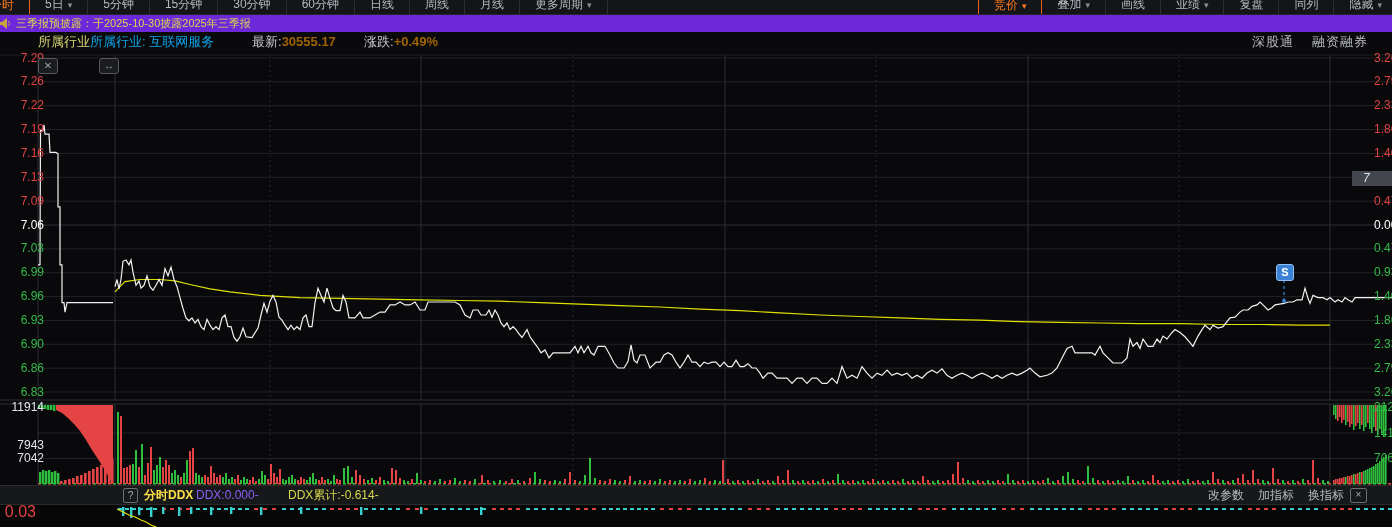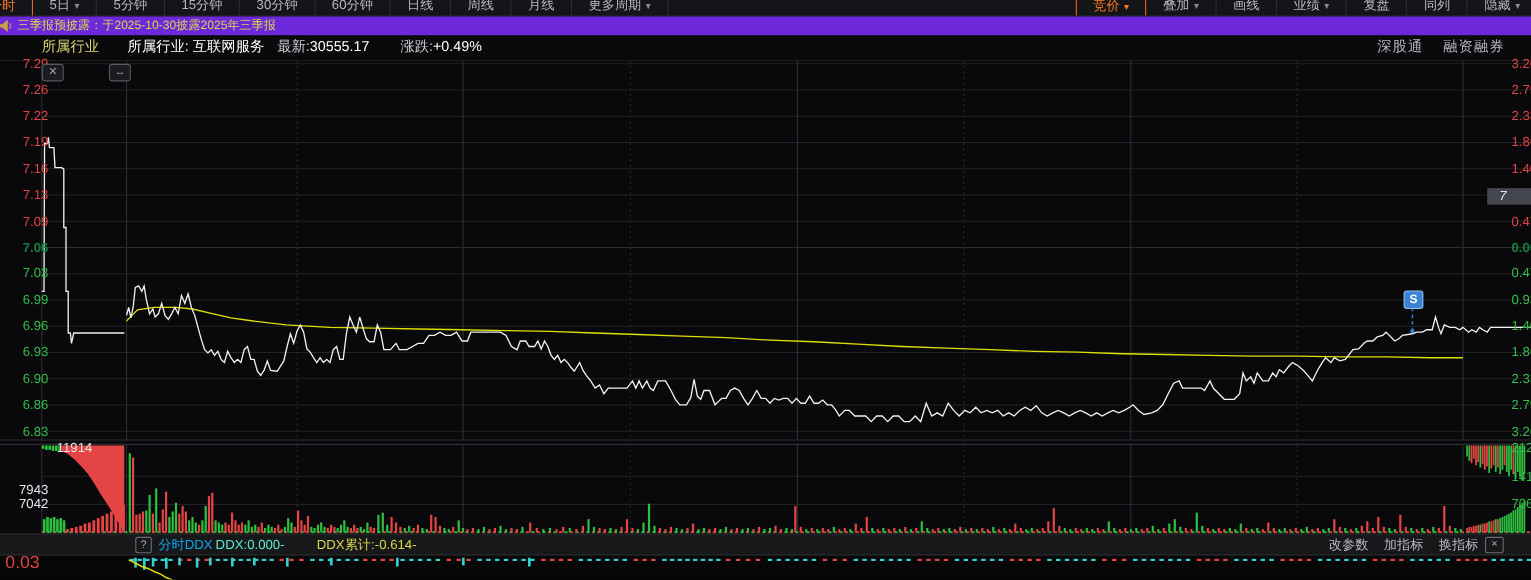--- a/index.html
+++ b/index.html
@@ -17,46 +17,46 @@
   .tab .caret{font-size:9px;color:#8a8e94;margin-left:4px;}
   .tab.active{border:1px solid #e8641a;border-radius:2px;color:#ff7b1e;}
   .tab.active .caret{color:#ff7b1e;}
   
   #newsbar{top:15px;height:17px;background:#6d28d9;color:#d8d84c;font-size:11px;line-height:17px;}
   #newsbar .txt{position:absolute;left:16px;top:0;}
   #horn{position:absolute;left:-3px;top:2px;}
   
   #infobar{top:32px;height:19px;font-size:13px;line-height:19px;}
   #infobar .name{position:absolute;left:38px;color:#d9d775;}
-  #infobar .ind{position:absolute;left:116px;color:#ffffff;}
+  #infobar .ind{position:absolute;left:90px;color:#0ea5e9;}
   #infobar .lt{position:absolute;left:252px;color:#c9ccd1;}
-  #infobar .lt b,#infobar .ch b{font-weight:normal;color:#ffffff;}
+  #infobar .lt b,#infobar .ch b{font-weight:bold;color:#a16207;}
   #infobar .ch{position:absolute;left:364px;color:#c9ccd1;}
   #infobar .tags{position:absolute;right:24px;color:#b6bac0;letter-spacing:1px;}
   #infobar .tags span{margin-left:18px;}
   
   .axlabel{position:absolute;width:44px;text-align:right;font-size:12px;z-index:4;line-height:13px;}
   .raxlabel{position:absolute;left:1374px;font-size:12px;z-index:4;line-height:13px;white-space:nowrap;}
-  .c-up{color:#e14343;} .c-dn{color:#35bb4a;} .c-flat{color:#15803d;font-weight:bold;} .c-vol{color:#e3e5e8;}
+  .c-up{color:#e14343;} .c-dn{color:#35bb4a;} .c-flat{color:#ffffff;} .c-vol{color:#e3e5e8;}
   
   .cicon{position:absolute;z-index:6;width:18px;height:14px;border:1px solid #55585e;border-radius:3px;
          background:#1b1c20;color:#9aa0a6;font-size:10px;text-align:center;line-height:13px;}
   
   #smark{position:absolute;z-index:6;width:16px;height:15px;background:#3b82d6;border:1px solid #8fc0f2;
          border-radius:3px;color:#fff;font-size:11px;font-weight:bold;text-align:center;line-height:15px;}
   
   #ptag{position:absolute;left:1352px;top:171px;width:46px;height:15px;background:#43474d;z-index:4;
         color:#dfe5ec;font-size:12px;font-style:italic;line-height:15px;padding-left:11px;}
   
   #bottombar{top:485px;height:18px;background:#17181a;border-top:1px solid #2a2b2e;border-bottom:1px solid #2a2b2e;
              font-size:12px;line-height:18px;color:#9aa0a6;}
   #bottombar .helpbox{position:absolute;left:123px;top:2px;width:13px;height:13px;border:1px solid #6a6e74;
              border-radius:2px;font-size:10px;line-height:13px;text-align:center;color:#aab0b6;}
-  #bottombar .ind{position:absolute;left:144px;color:#0ea5e9;}
-  #bottombar .ddx1{position:absolute;left:196px;color:#5eead4;}
+  #bottombar .ind{position:absolute;left:144px;color:#fde047;font-weight:bold;}
+  #bottombar .ddx1{position:absolute;left:196px;color:#8b5cf6;}
   #bottombar .ddx2{position:absolute;left:288px;color:#d8d84c;}
   #bottombar .actions{position:absolute;right:48px;display:flex;gap:14px;color:#b6bac0;}
   #bottombar .xbox{position:absolute;right:25px;top:2px;width:15px;height:13px;border:1px solid #6a6e74;
              border-radius:2px;font-size:10px;line-height:12px;text-align:center;color:#aab0b6;}
   #ddxlabel{position:absolute;left:0;top:503px;width:36px;text-align:right;font-size:16px;color:#e14343;z-index:4;}
 </style>
 </head>
 <body>
 
 <div id="app">
@@ -979,21 +979,21 @@
       <div class="raxlabel c-up" style="left: 1374px; top: 146.929px;">1.40</div>
       <div class="raxlabel c-up" style="left: 1374px; top: 194.643px;">0.47</div>
       <div class="raxlabel c-flat" style="left: 1374px; top: 218.5px;">0.00</div>
       <div class="raxlabel c-dn" style="left: 1374px; top: 242.357px;">0.47</div>
       <div class="raxlabel c-dn" style="left: 1374px; top: 266.214px;">0.93</div>
       <div class="raxlabel c-dn" style="left: 1374px; top: 290.071px;">1.40</div>
       <div class="raxlabel c-dn" style="left: 1374px; top: 313.929px;">1.86</div>
       <div class="raxlabel c-dn" style="left: 1374px; top: 337.786px;">2.33</div>
       <div class="raxlabel c-dn" style="left: 1374px; top: 361.643px;">2.79</div>
       <div class="raxlabel c-dn" style="left: 1374px; top: 385.5px;">3.26</div>
-      <div class="axlabel c-vol" style="left: 0px; top: 401px; margin-left: 40px;">11914</div>
+      <div class="axlabel c-vol" style="left: 0px; top: 401px;">11914</div>
       <div class="axlabel c-vol" style="left: 0px; top: 426.5px; margin-top: 12px;">7943</div>
       <div class="axlabel c-vol" style="left: 0px; top: 452px;">7042</div>
       <div class="raxlabel c-dn" style="left: 1374px; top: 401px;">2120</div>
       <div class="raxlabel c-dn" style="left: 1374px; top: 426.5px;">1413</div>
       <div class="raxlabel c-dn" style="left: 1374px; top: 452px;">706</div>
     </div>
 
   <div class="row" id="bottombar">
     <div class="helpbox">?</div>
     <span class="ind">分时DDX</span>

